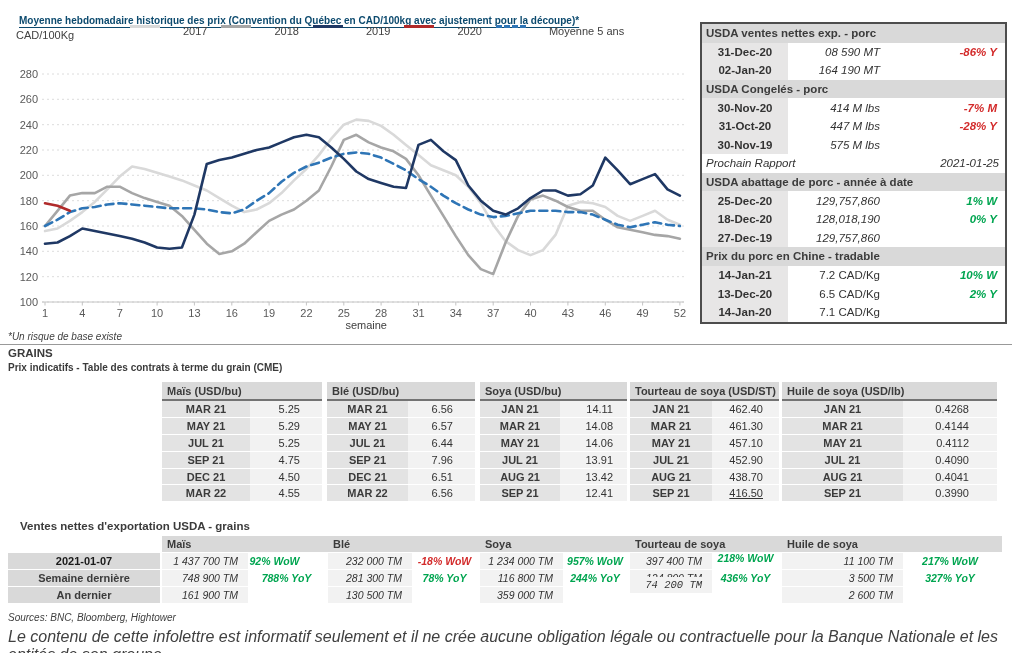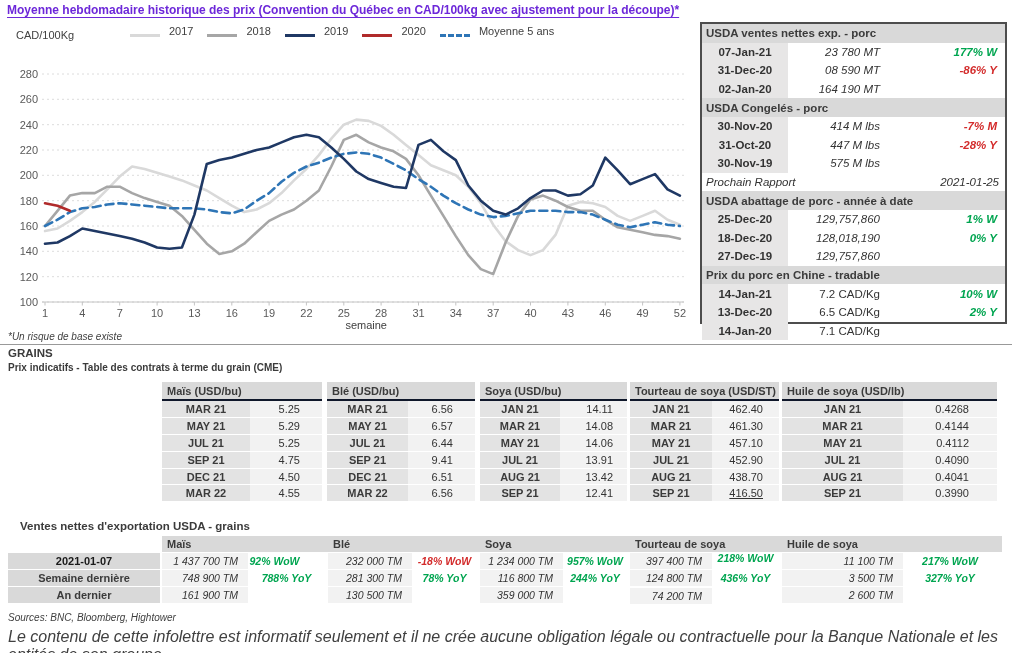--- a/index.html
+++ b/index.html
@@ -1,36 +1,36 @@
 <!DOCTYPE html>
 <html><head>
 <meta charset="utf-8">
 <style>
   html,body{margin:0;padding:0;background:#fff;}
   #root{position:relative;width:1024px;height:653px;background:#fff;overflow:hidden;
         font-family:"Liberation Sans","DejaVu Sans",sans-serif;color:#333;}
   
-  #page-title{position:absolute;left:7px;top:3px;margin:0;font-size:12px;font-weight:bold;color:#6d28d9;
+  #page-title{position:absolute;left:7px;top:3px;margin:12px;font-size:10px;font-weight:bold;color:#0c4a6e;
               text-decoration:underline;text-underline-offset:3px;white-space:nowrap;}
   #ylab{position:absolute;left:16px;top:29px;font-size:11px;color:#404040;}
   #legend{position:absolute;left:130px;top:25px;display:flex;align-items:center;gap:14px;font-size:11px;color:#404040;}
-  .lg-item{display:flex;align-items:flex-end;gap:9px;}
+  .lg-item{display:flex;align-items:flex-start;gap:23px;}
   .lg-swatch{width:30px;height:0;border-top-width:3px;border-top-style:solid;}
   
   #chart{position:absolute;left:0;top:20px;width:700px;height:312px;}
   
   #footnote{position:absolute;left:8px;top:331px;font-size:10px;font-style:italic;color:#404040;}
   #rule{position:absolute;left:0;top:344px;width:1012px;height:0;border-top:1px solid #999;}
   #grains{position:absolute;left:8px;top:347px;font-size:11.5px;font-weight:bold;color:#3b3b3b;}
   #fut-title{position:absolute;left:8px;top:362px;font-size:10px;font-weight:bold;color:#3b3b3b;}
   
   #futures{position:absolute;left:0;top:382px;width:1024px;height:126px;font-size:11px;}
   .f-group{position:absolute;top:0;}
   .f-head{height:17px;background:#d9d9d9;font-weight:bold;color:#3b3b3b;padding-left:5px;
-          display:flex;align-items:center;border-bottom:2px solid #0f172a;}
+          display:flex;align-items:center;border-bottom:2px solid #737373;}
   .f-row{display:flex;height:15.9px;border-bottom:1.7px solid #fff;}
   .f-month{background:#e3e3e3;font-weight:bold;color:#3b3b3b;display:flex;align-items:center;justify-content:center;}
   .f-val{background:#f2f2f2;flex:1;display:flex;align-items:center;justify-content:flex-end;color:#333;}
   
   #exp-title{position:absolute;left:20px;top:520px;font-size:11.5px;font-weight:bold;color:#3b3b3b;}
   #exports{position:absolute;left:0;top:536px;width:1024px;height:70px;font-size:10.5px;}
   .e-head{position:absolute;height:15.5px;background:#d9d9d9;font-weight:bold;color:#3b3b3b;
           padding-left:5px;display:flex;align-items:center;font-size:11px;}
   .e-label{position:absolute;left:8px;width:152px;background:#d9d9d9;font-weight:bold;color:#3b3b3b;
            display:flex;align-items:center;justify-content:center;height:15.5px;font-size:11px;}
@@ -190,21 +190,21 @@
         <div class="f-row">
           <div class="f-month" style="width: 81px;">MAY 21</div>
           <div class="f-val" style="padding-right: 22px;">6.57</div>
         </div>
         <div class="f-row">
           <div class="f-month" style="width: 81px;">JUL 21</div>
           <div class="f-val" style="padding-right: 22px;">6.44</div>
         </div>
         <div class="f-row">
           <div class="f-month" style="width: 81px;">SEP 21</div>
-          <div class="f-val" style="padding-right: 22px;">9.41</div>
+          <div class="f-val" style="padding-right: 22px;">7.96</div>
         </div>
         <div class="f-row">
           <div class="f-month" style="width: 81px;">DEC 21</div>
           <div class="f-val" style="padding-right: 22px;">6.51</div>
         </div>
         <div class="f-row">
           <div class="f-month" style="width: 81px;">MAR 22</div>
           <div class="f-val" style="padding-right: 22px;">6.56</div>
         </div>
       </div>
@@ -311,36 +311,31 @@
       <div class="e-val" style="left: 480px; width: 83px; top: 17px;">1 234 000 TM</div>
       <div class="e-pct" style="left: 563px; width: 64px; top: 17px; color: rgb(0, 165, 80);">957% WoW</div>
       <div class="e-val" style="left: 480px; width: 83px; top: 34px;">116 800 TM</div>
       <div class="e-pct" style="left: 563px; width: 64px; top: 34px; color: rgb(0, 165, 80);">244% YoY</div>
       <div class="e-val" style="left: 480px; width: 83px; top: 51px;">359 000 TM</div>
       <div class="e-head" style="left: 630px; width: 149px; top: 0px;">Tourteau de soya</div>
       <div class="e-val" style="left: 630px; width: 82px; top: 17px;">397 400 TM</div>
       <div class="e-pct" style="left: 712px; width: 67px; top: 14px; color: rgb(0, 165, 80);">218% WoW</div>
       <div class="e-val" style="left: 630px; width: 82px; top: 34px;">124 800 TM</div>
       <div class="e-pct" style="left: 712px; width: 67px; top: 34px; color: rgb(0, 165, 80);">436% YoY</div>
-      <div class="e-val" style="left: 630px; width: 82px; top: 52px;">74 200 TM</div>
+      <div class="e-val" style="left: 630px; width: 82px; top: 41px; font-family: Liberation Mono, monospace;">74 200 TM</div>
       <div class="e-head" style="left: 782px; width: 215px; top: 0px;">Huile de soya</div>
       <div class="e-val" style="left: 782px; width: 121px; top: 17px;">11 100 TM</div>
       <div class="e-pct" style="left: 903px; width: 94px; top: 17px; color: rgb(0, 165, 80);">217% WoW</div>
       <div class="e-val" style="left: 782px; width: 121px; top: 34px;">3 500 TM</div>
       <div class="e-pct" style="left: 903px; width: 94px; top: 34px; color: rgb(0, 165, 80);">327% YoY</div>
       <div class="e-val" style="left: 782px; width: 121px; top: 51px;">2 600 TM</div>
     </div>
   <div id="stats">
       <div class="s-header">USDA ventes nettes exp. - porc</div>
       <div class="s-row">
-        <div class="s-date">07-Jan-21</div>
-        <div class="s-val it">23 780  MT</div>
-        <div class="s-pct" style="color: rgb(0, 165, 80);">177% W</div>
-      </div>
-      <div class="s-row">
         <div class="s-date">31-Dec-20</div>
         <div class="s-val it">08 590  MT</div>
         <div class="s-pct" style="color: rgb(211, 43, 43);">-86% Y</div>
       </div>
       <div class="s-row">
         <div class="s-date">02-Jan-20</div>
         <div class="s-val it">164 190  MT</div>
         <div class="s-pct"></div>
       </div>
       <div class="s-header">USDA Congelés - porc</div>

